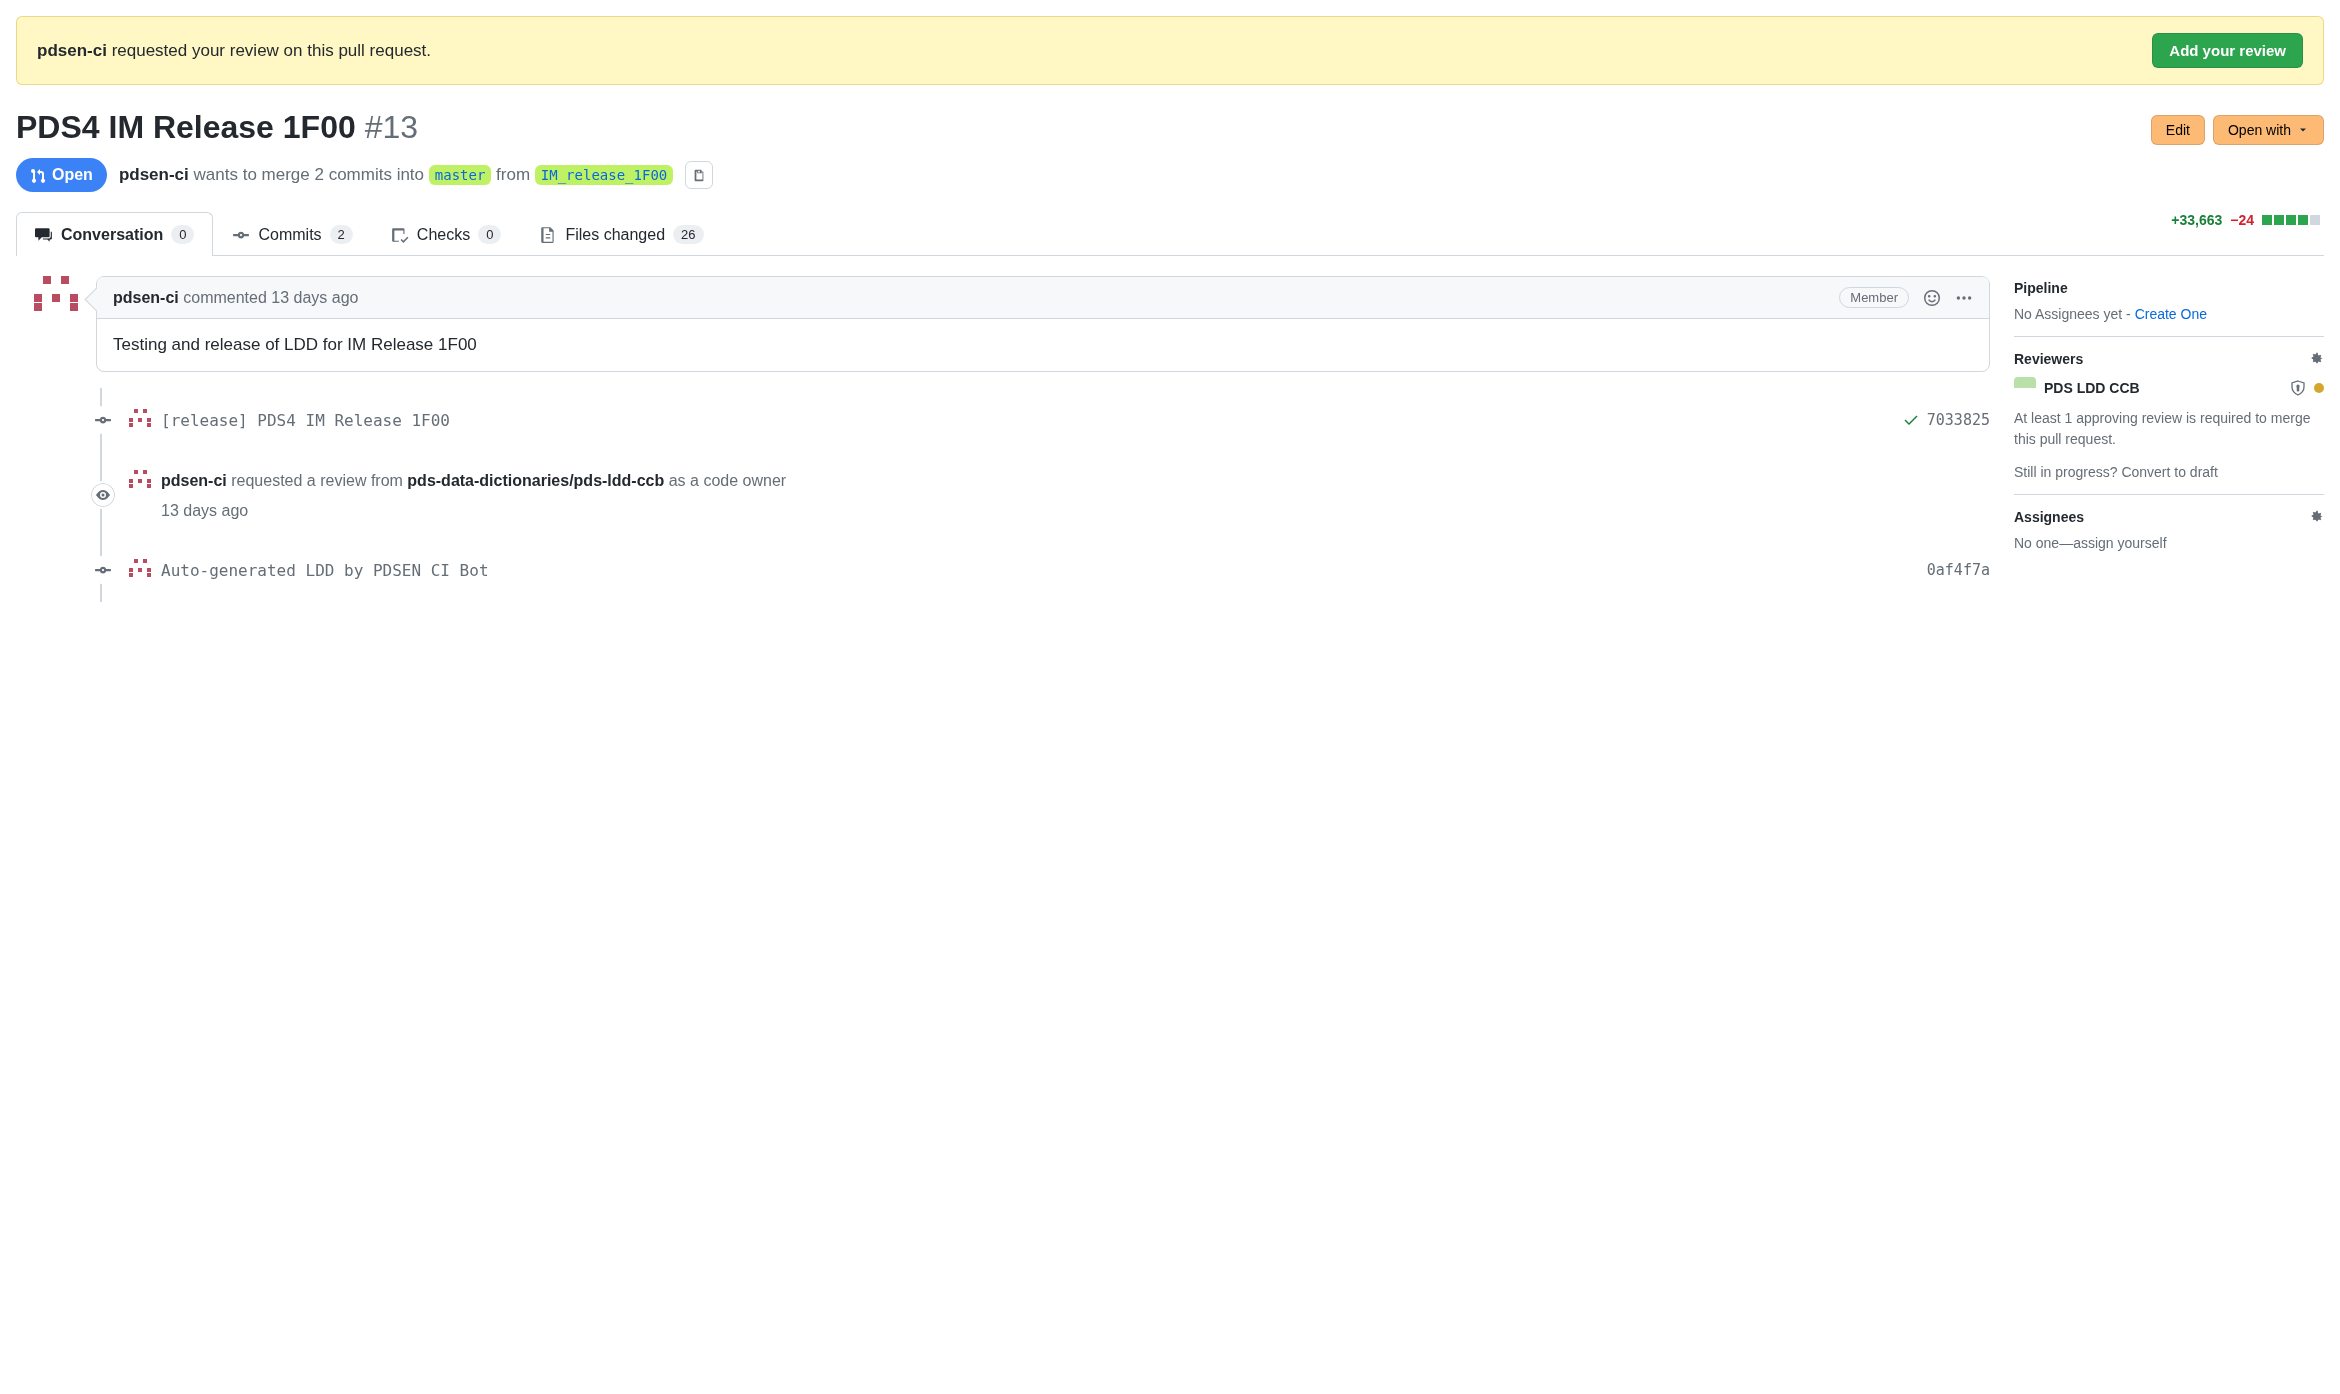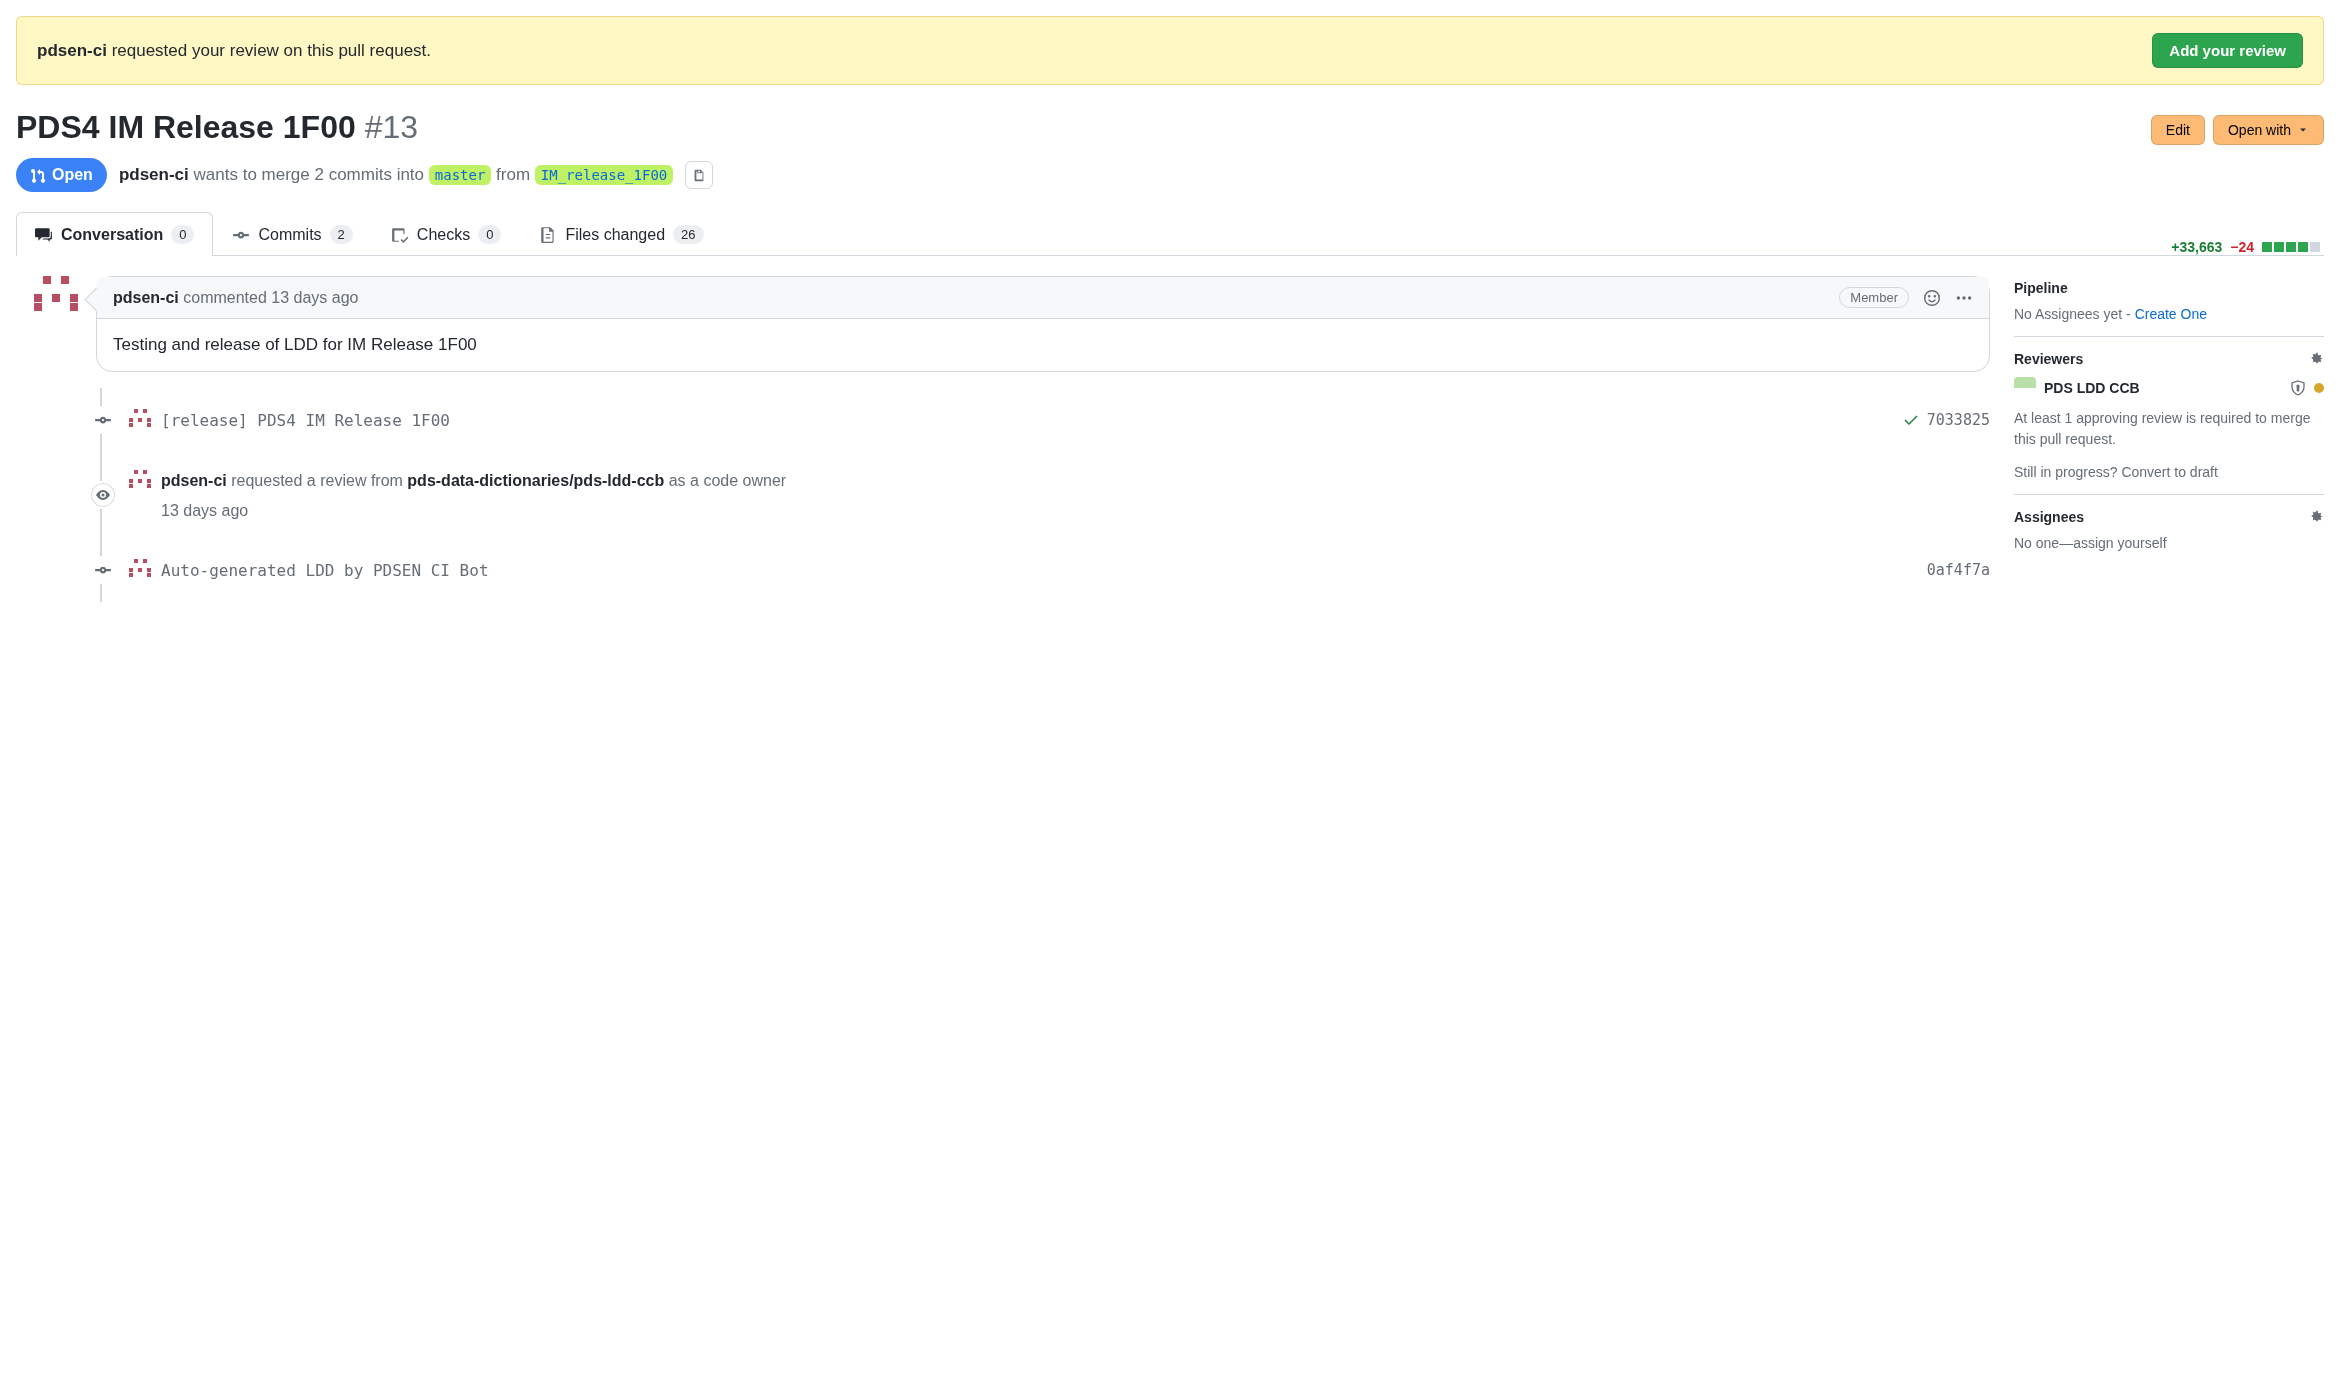--- a/index.html
+++ b/index.html
@@ -81,21 +81,21 @@
   .copy-btn {
     border: 1px solid #d0d7de;
     border-radius: 6px;
     width: 28px; height: 28px;
     display: inline-flex; align-items:center; justify-content:center;
     cursor: pointer;
     background:#fff;
   }
   .tabs-row {
     display: flex;
-    align-items: flex-end;
+    align-items: flex-start;
     justify-content: space-between;
     border-bottom: 1px solid #d0d7de;
   }
   .tabs { display: flex; }
   .tab {
     display: flex;
     align-items: center;
     gap: 8px;
     padding: 12px 18px;
     font-size: 16px;
@@ -145,21 +145,21 @@
     grid-template-columns: repeat(5,1fr);
     grid-template-rows: repeat(5,1fr);
     gap: 1px;
   }
   .avatar span { background: transparent; }
   .avatar span.f { background: #b84d62; }
   .avatar.small { width: 22px; height: 22px; gap: 0.5px;}
   .timeline { flex: 1; }
   .comment-box {
     border: 1px solid #d0d7de;
-    border-radius: 16px;
+    border-radius: 8px;
     position: relative;
   }
   .comment-box::before {
     content: "";
     position: absolute;
     left: -9px; top: 14px;
     width: 16px; height: 16px;
     background: #f6f8fa;
     border-left: 1px solid #d0d7de;
     border-bottom: 1px solid #d0d7de;

